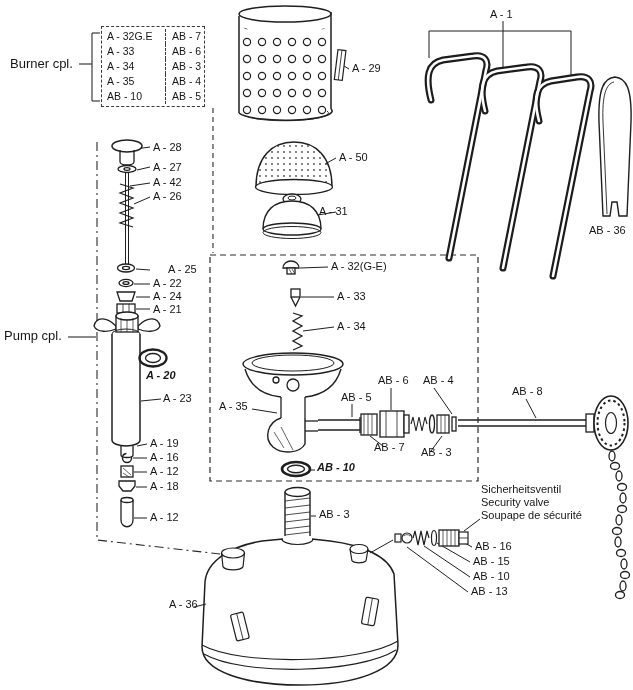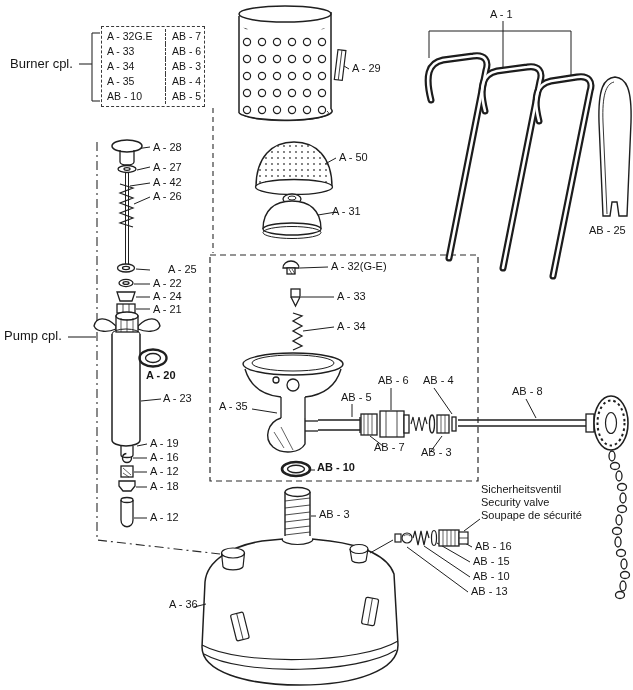--- a/index.html
+++ b/index.html
@@ -1,21 +1,21 @@
 <!DOCTYPE html>
 <html><head>
 <meta charset="utf-8">
 <style>
   html,body{margin:0;padding:0;background:#fff;}
   .stage{position:relative;width:633px;height:690px;background:#fff;overflow:hidden;
          font-family:"Liberation Sans",sans-serif;color:#161616;}
   .stage svg{position:absolute;left:0;top:0;}
   .lbl{position:absolute;font:11px/13px "Liberation Sans",sans-serif;color:#161616;white-space:nowrap;}
   .lbl.big{font-size:13px;line-height:15px;}
-  .lbl.b{font-weight:700;}
+  .lbl.b{font-weight:700;font-style:italic;}
   .legend{position:absolute;left:101px;top:26px;width:104px;height:81px;border:1px dashed #3a3a3a;
           box-sizing:border-box;display:grid;grid-template-columns:58px 1fr;align-content:space-between;
           padding:2px 0 2px 5px;}
   .legend .cell{font:10.5px/14.6px "Liberation Sans",sans-serif;white-space:nowrap;}
   .legend .r{border-left:1px dashed #3a3a3a;padding-left:6px;}
 </style>
 </head>
 <body>
 
 <div class="stage">
@@ -330,23 +330,23 @@
 <div class="lbl b" style="left:146px;top:369px">A - 20</div>
 <div class="lbl" style="left:163px;top:392px">A - 23</div>
 <div class="lbl" style="left:150px;top:437px">A - 19</div>
 <div class="lbl" style="left:150px;top:451px">A - 16</div>
 <div class="lbl" style="left:150px;top:465px">A - 12</div>
 <div class="lbl" style="left:150px;top:480px">A - 18</div>
 <div class="lbl" style="left:150px;top:511px">A - 12</div>
 
 <div class="lbl" style="left:352px;top:62px">A - 29</div>
 <div class="lbl" style="left:339px;top:151px">A - 50</div>
-<div class="lbl" style="left:332px;top:205px">A - 31</div>
+<div class="lbl" style="left:319px;top:205px">A - 31</div>
 <div class="lbl" style="left:490px;top:8px">A - 1</div>
-<div class="lbl" style="left:589px;top:224px">AB - 25</div>
+<div class="lbl" style="left:589px;top:224px">AB - 36</div>
 
 <div class="lbl" style="left:331px;top:260px">A - 32(G-E)</div>
 <div class="lbl" style="left:337px;top:290px">A - 33</div>
 <div class="lbl" style="left:337px;top:320px">A - 34</div>
 <div class="lbl" style="left:219px;top:400px">A - 35</div>
 <div class="lbl" style="left:341px;top:391px">AB - 5</div>
 <div class="lbl" style="left:378px;top:374px">AB - 6</div>
 <div class="lbl" style="left:423px;top:374px">AB - 4</div>
 <div class="lbl" style="left:374px;top:441px">AB - 7</div>
 <div class="lbl" style="left:421px;top:446px">AB - 3</div>

